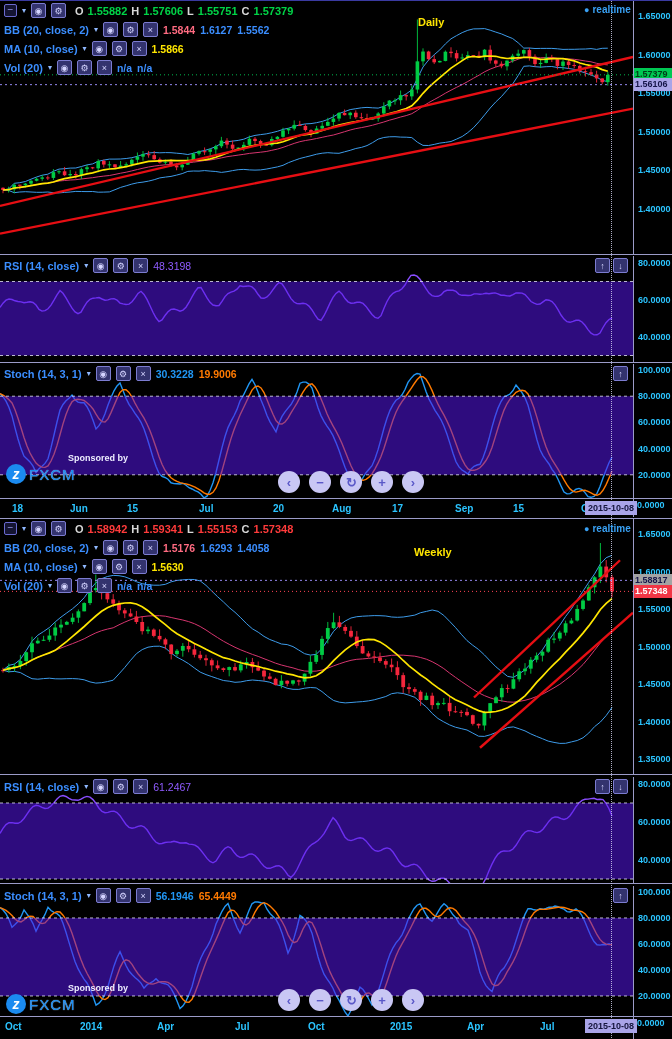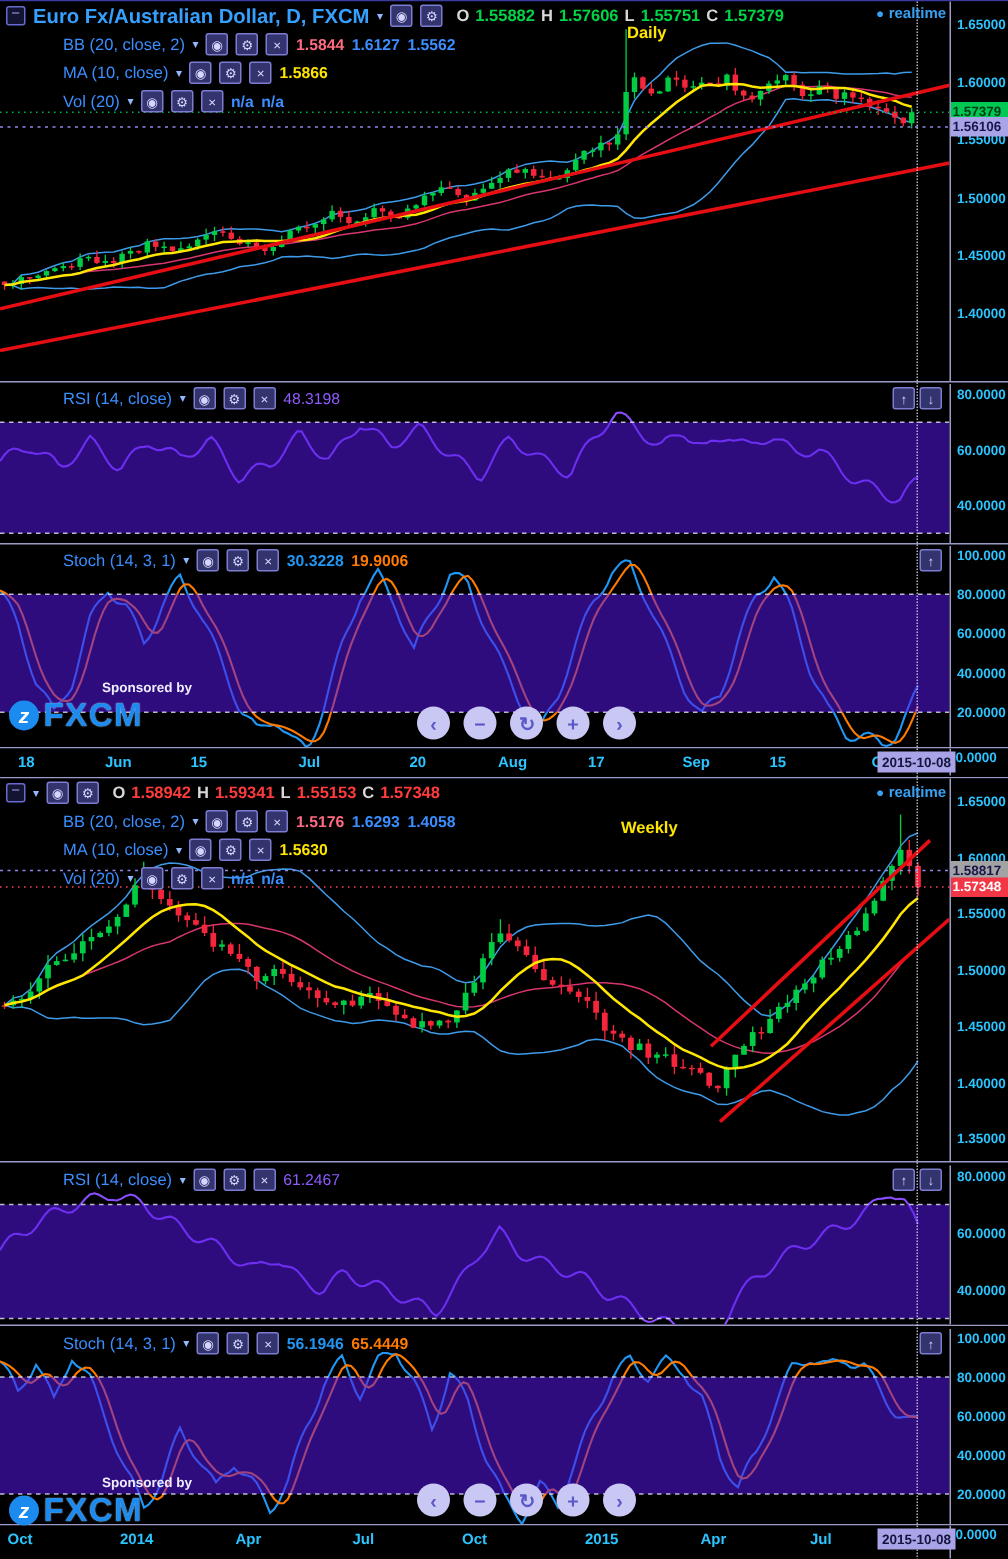--- a/index.html
+++ b/index.html
@@ -9,21 +9,21 @@
   .pane{position:absolute;left:0;width:672px;border-bottom:1px solid #9b9bc8;background:#000;}
   .plot{position:absolute;left:0;top:0;display:block;}
   .axis-col{position:absolute;left:633px;top:0;width:39px;height:100%;
             border-left:1px solid #9b9bc8;background:#000;}
   .tick{position:absolute;left:4px;color:#2bc4ff;font-weight:bold;font-size:9px;white-space:nowrap;}
   .flag{position:absolute;left:0;width:37px;font-weight:bold;font-size:9px;padding:2px 1px;line-height:9px;}
   .legend{position:absolute;left:4px;display:flex;align-items:center;gap:5px;white-space:nowrap;z-index:6;}
   .collapse-btn{width:11px;height:11px;border:1px solid #6a6ace;color:#9a9ae8;background:#141432;
      font-size:10px;line-height:9px;text-align:center;border-radius:2px;}
   .title-label{color:#36a0ff;font-weight:bold;font-size:13.5px;}
-  .lg-label{color:#3b8eff;font-weight:normal;font-size:11px;margin-left:38px;}
+  .lg-label{color:#3b8eff;font-weight:bold;font-size:11px;}
   .caret{color:#8fb8ff;font-size:8px;}
   .ibtn{display:inline-flex;width:13px;height:13px;background:#33336e;border:1px solid #7c7cd0;
         color:#d5d5ff;font-size:9px;align-items:center;justify-content:center;border-radius:2px;cursor:pointer;}
   .ohlc{display:flex;gap:4px;font-weight:bold;font-size:11px;margin-left:4px;}
   .ohlc .lab{color:#d8d8d8;}
   .val-up{color:#00d447;}
   .val-down{color:#ff3b3b;}
   .v-blue{color:#3b8eff;font-weight:bold;font-size:10.5px;}
   .v-pink{color:#ff6b81;font-weight:bold;font-size:10.5px;}
   .v-yellow{color:#ffe600;font-weight:bold;font-size:10.5px;}
@@ -42,21 +42,21 @@
   .crosshair-v{position:absolute;width:0;border-left:1px dotted rgba(222,222,248,0.78);top:0;z-index:5;}
   .nav{position:absolute;display:flex;gap:9px;z-index:9;}
   .nav .nbtn{width:22px;height:22px;border-radius:50%;background:#c9c7f4;border:none;
       color:#5b59c8;font-weight:bold;font-size:13px;line-height:22px;text-align:center;cursor:pointer;
       font-family:"Liberation Sans",sans-serif;}
   .sponsor{position:absolute;z-index:8;}
   .sp-text{color:#ededff;font-weight:bold;font-size:9px;margin-left:22px;padding-left:40px;}
   .fxcm-row{display:flex;align-items:center;gap:3px;margin-top:1px;}
   .fxcm-circle{width:20px;height:20px;border-radius:50%;background:#1b8bf0;color:#fff;
      font-weight:bold;font-size:14px;line-height:20px;text-align:center;font-style:italic;}
-  .fxcm-text{font-weight:bold;font-size:22px;color:#1b8bf0;letter-spacing:1px;
+  .fxcm-text{font-weight:normal;font-size:15px;color:#1b8bf0;letter-spacing:1px;
      text-shadow:0 0 1px #cfe6ff;text-align:right;}
 </style>
 </head>
 <body>
 
 <div class="section" style="top:0;height:517px;border-top:1px solid #3a3aa0;">
 
   <div class="pane" style="top:0;height:253px;">
     <svg id="pr0" class="plot" width="633" height="253">
         <path d="M3.0 189.0L8.6 188.0L14.2 182.3L19.8 181.7L25.4 180.5L31.0 178.2L36.6 176.0L42.2 174.2L47.8 173.2L53.4 170.3L59.0 168.1L64.6 167.7L70.2 167.1L75.8 167.0L81.4 165.5L87.0 163.9L92.6 162.9L98.2 160.3L103.8 159.1L109.4 158.1L115.0 158.1L120.6 158.0L126.2 157.5L131.8 156.7L137.4 155.3L143.0 153.4L148.6 152.0L154.2 151.5L159.8 151.8L165.4 151.6L171.0 151.7L176.6 152.2L182.2 152.7L187.8 153.5L193.4 152.3L199.0 150.6L204.6 149.5L210.2 147.8L215.8 145.6L221.4 142.3L227.0 140.8L232.6 140.1L238.2 139.4L243.8 138.2L249.4 135.9L255.0 134.4L260.6 133.6L266.2 132.9L271.8 131.7L277.4 130.3L283.0 128.4L288.6 127.2L294.2 125.4L299.8 123.9L305.4 122.9L311.0 122.6L316.6 121.7L322.2 120.4L327.8 118.5L333.4 115.8L339.0 112.5L344.6 110.6L350.2 108.6L355.8 107.7L361.4 106.8L367.0 106.4L372.6 106.8L378.2 107.1L383.8 105.4L389.4 102.6L395.0 99.6L400.6 95.9L406.2 92.9L411.8 88.9L417.4 77.4L423.0 66.0L428.6 59.0L434.2 53.7L439.8 48.9L445.4 42.9L451.0 37.8L456.6 34.6L462.2 31.6L467.8 29.3L473.4 27.9L479.0 27.8L484.6 27.6L490.2 29.2L495.8 31.1L501.4 32.9L507.0 35.3L512.6 37.5L518.2 41.8L523.8 47.1L529.4 47.0L535.0 47.5L540.6 47.4L546.2 47.4L551.8 47.4L557.4 47.8L563.0 48.4L568.6 48.3L574.2 48.3L579.8 48.1L585.4 48.0L591.0 47.6L596.6 48.4L602.2 47.3L607.8 47.2" fill="none" stroke="#3d9be9" stroke-width="1"></path>
@@ -364,21 +364,20 @@
       <div class="xtick" style="left: 455px;">Sep</div>
       <div class="xtick" style="left: 513px;">15</div>
       <div class="xtick" style="left: 581px;">Oct</div>
       <div class="datebox" style="left: 585px;">2015-10-08</div>
       <div class="zero-lab">0.0000</div>
       <div style="position: absolute; left: 633px; top: 0px; height: 100%; border-left: 1px solid rgb(155, 155, 200);"></div>
     </div>
 
   <div class="legend" style="top:2px;">
     <span class="collapse-btn">−</span>
-    <span class="title-label">Euro Fx/Australian Dollar, D, FXCM</span>
     <span class="caret">▾</span>
     <span class="ibtn">◉</span>
     <span class="ibtn">⚙</span>
     <span class="ohlc">
       <span class="lab">O</span>
         <span class="val-up">1.55882</span>
       <span class="lab">H</span>
         <span class="val-up">1.57606</span>
       <span class="lab">L</span>
         <span class="val-up">1.55751</span>

